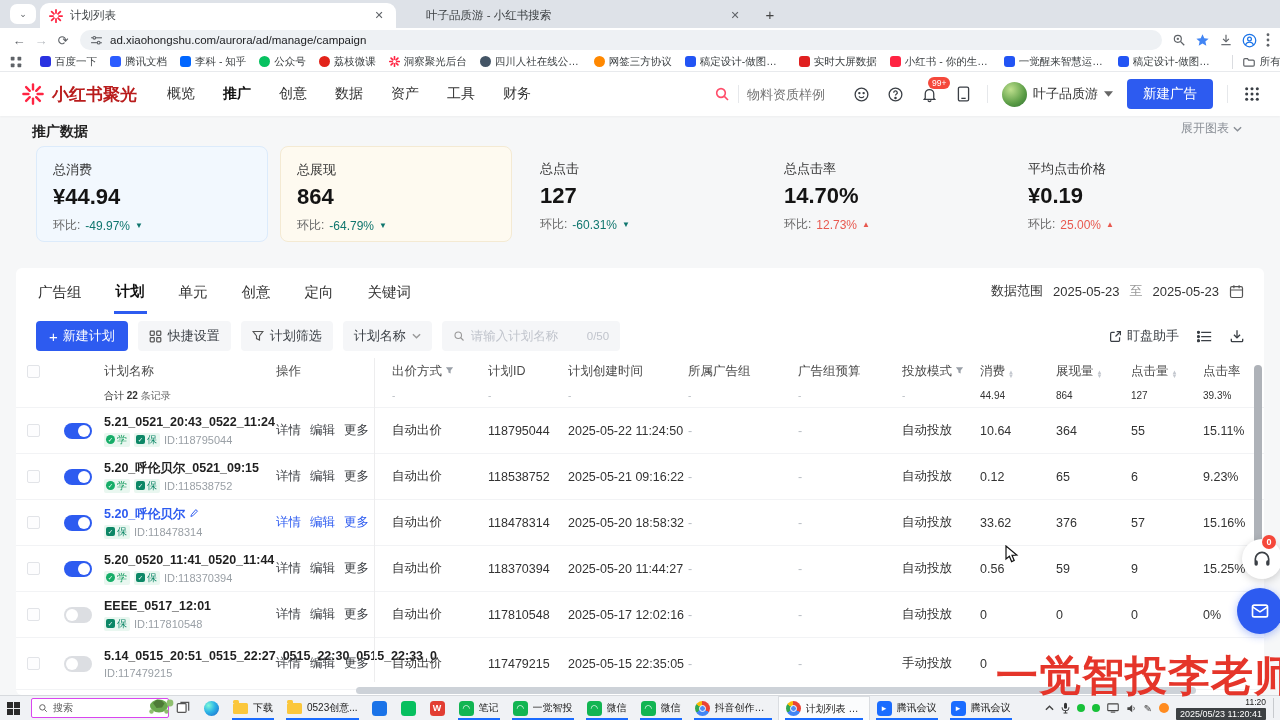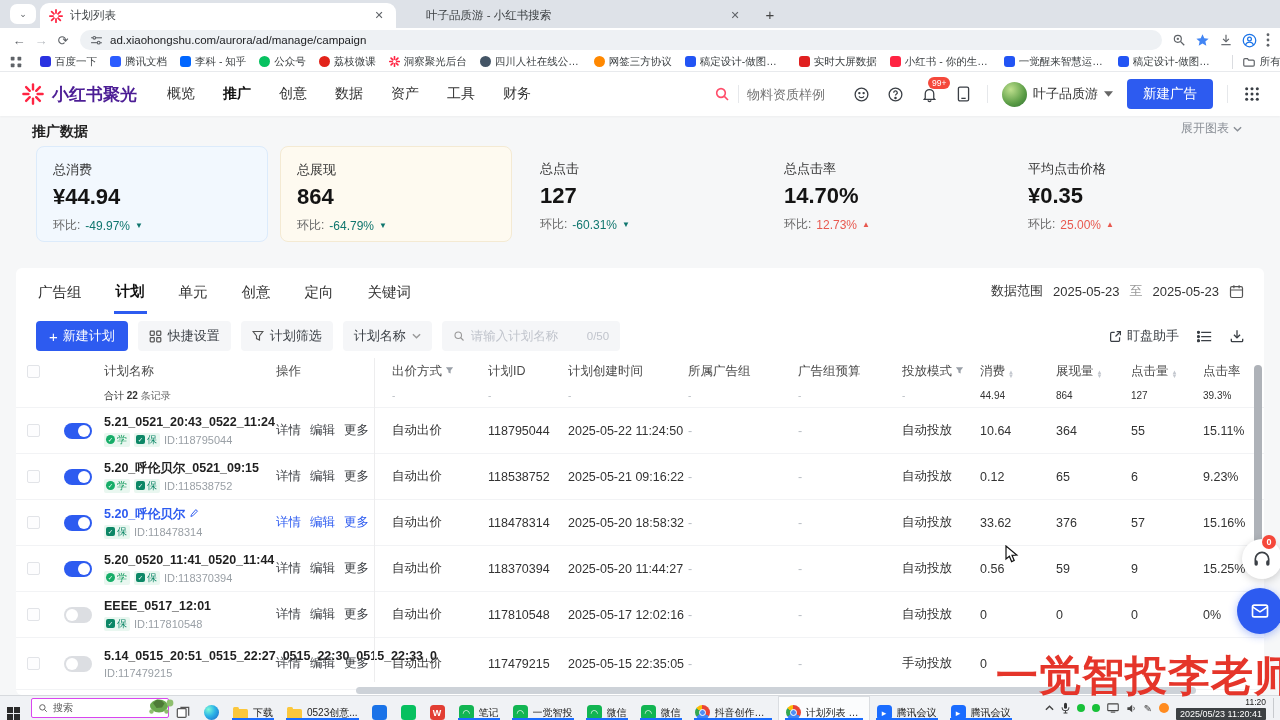--- a/index.html
+++ b/index.html
@@ -24,21 +24,21 @@
   .chromeicons { display:flex; align-items:center; gap:9px; padding-right:10px; }
   .bookmarks { position:absolute; top:52px; left:0; width:1280px; height:20px; background:#fff; border-bottom:1px solid #e8eaed; display:flex; align-items:center; font-size:10.5px; color:#3c4043; padding:0 10px; }
   .bm { display:flex; align-items:center; gap:4px; margin-right:13px; white-space:nowrap; flex:none; }
   .bm .ico { width:11px; height:11px; border-radius:3px; flex:none; }
   .bm .lbl { max-width:86px; overflow:hidden; text-overflow:ellipsis; }
   .bm-spacer { flex:1; }
   .allbm { display:flex; align-items:center; gap:5px; border-left:1px solid #dadce0; padding-left:10px; flex:none; }
 
   
   .apphdr { position:absolute; top:72px; left:0; width:1280px; height:44px; background:#fff; display:flex; align-items:center; box-shadow:0 1px 2px rgba(0,0,0,.04); }
-  .brand { display:flex; align-items:center; gap:8px; margin-left:22px; font-size:17px; font-weight:700; color:#4c1d95; }
+  .brand { display:flex; align-items:center; gap:8px; margin-left:22px; font-size:17px; font-weight:700; color:#b91c1c; }
   .mainnav { display:flex; gap:28px; margin-left:30px; font-size:14px; color:#333; }
   .mainnav .nv.active { font-weight:700; color:#111; }
   .hdr-right { margin-left:auto; display:flex; align-items:center; gap:14px; padding-right:18px; }
   .hsearch { display:flex; align-items:center; gap:8px; }
   .hsearch .ph { font-size:13px; color:#c3c7cc; border:none; background:transparent; width:90px; outline:none; }
   .hicon { width:20px; height:20px; display:flex; align-items:center; justify-content:center; position:relative; color:#3a3f45; }
   .badge99 { position:absolute; top:-7px; left:9px; background:#f5483b; color:#fff; font-size:8.5px; padding:1px 4px; border-radius:8px; font-weight:400; }
   .vdiv { width:1px; height:18px; background:#e6e8eb; }
   .account { display:flex; align-items:center; gap:6px; font-size:13px; color:#333; }
   .avatar { width:25px; height:25px; border-radius:50%; background:radial-gradient(circle at 35% 30%,#bfe08e,#5a9c45 60%,#2f6e33); }
@@ -110,21 +110,21 @@
   
   .fab { position:absolute; border-radius:50%; display:flex; align-items:center; justify-content:center; }
   .fab.headset { left:1242px; top:539px; width:40px; height:40px; background:#fff; box-shadow:0 2px 8px rgba(0,0,0,.18); }
   .fab .b0 { position:absolute; top:-4px; right:6px; background:#f5483b; color:#fff; font-size:9px; min-width:14px; height:14px; border-radius:8px; display:flex; align-items:center; justify-content:center; font-weight:700; }
   .fab.mail { left:1237px; top:588px; width:46px; height:46px; background:#2d5bf0; box-shadow:0 2px 8px rgba(45,91,240,.4); }
   .cursor { position:absolute; left:1005px; top:545px; z-index:40; }
   .watermark { position:absolute; left:996px; top:648px; z-index:60; font-size:42px; font-weight:700; white-space:nowrap; letter-spacing:1px; }
 
   
   .taskbar { position:absolute; left:0; top:695px; width:1280px; height:25px; background:#f0f2f5; border-top:1px solid #d7dade; display:flex; align-items:center; z-index:50; }
-  .tb-item { height:24px; display:flex; align-items:flex-end; gap:5px; padding:0 7px; position:relative; font-size:10px; color:#222; flex:none; }
+  .tb-item { height:24px; display:flex; align-items:center; gap:5px; padding:0 7px; position:relative; font-size:10px; color:#222; flex:none; }
   .tb-item .ulbl { max-width:56px; white-space:nowrap; overflow:hidden; text-overflow:ellipsis; }
   .tb-item.running::after { content:""; position:absolute; left:6px; right:6px; bottom:0; height:2px; background:#1a6cff; }
   .tb-item.activewin { background:#fbfcfd; border:1px solid #dadde1; border-bottom:none; }
   .tb-search { width:138px; height:20px; background:#fff; border:1px solid #d946ef; border-radius:2px; display:flex; align-items:center; gap:5px; padding:0 6px; margin-left:4px; font-size:10px; color:#555; position:relative; }
   .turtle { position:absolute; right:-8px; top:-6px; }
   .folder { width:15px; height:11px; background:#fbc73c; border-radius:1.5px; position:relative; }
   .folder::before { content:""; position:absolute; top:-2.5px; left:0; width:6px; height:3px; background:#fbc73c; border-radius:1.5px 1.5px 0 0; }
   .sq { width:15px; height:15px; border-radius:3.5px; display:flex; align-items:center; justify-content:center; color:#fff; font-size:9px; font-weight:700; }
   .chromeic { width:15px; height:15px; border-radius:50%; background:conic-gradient(#ea4335 0 33%, #4285f4 33% 66%, #34a853 66% 85%, #fbbc05 85% 100%); position:relative; }
   .chromeic::after { content:""; position:absolute; inset:4px; border-radius:50%; background:#4f8df5; border:1.5px solid #fff; }
@@ -442,21 +442,21 @@
     <div class="lb">总点击率</div>
     <div class="vl">14.70%</div>
     <div class="cmp">
         <span>环比:</span>
         <span class="chg up">12.73%</span>
         <span class="arr chg up">▲</span>
       </div>
   </div>
   <div class="card">
     <div class="lb">平均点击价格</div>
-    <div class="vl">¥0.35</div>
+    <div class="vl">¥0.19</div>
     <div class="cmp">
         <span>环比:</span>
         <span class="chg up">25.00%</span>
         <span class="arr chg up">▲</span>
       </div>
   </div>
 </div>
 
 <div class="panel">
   <div class="ptabs">

